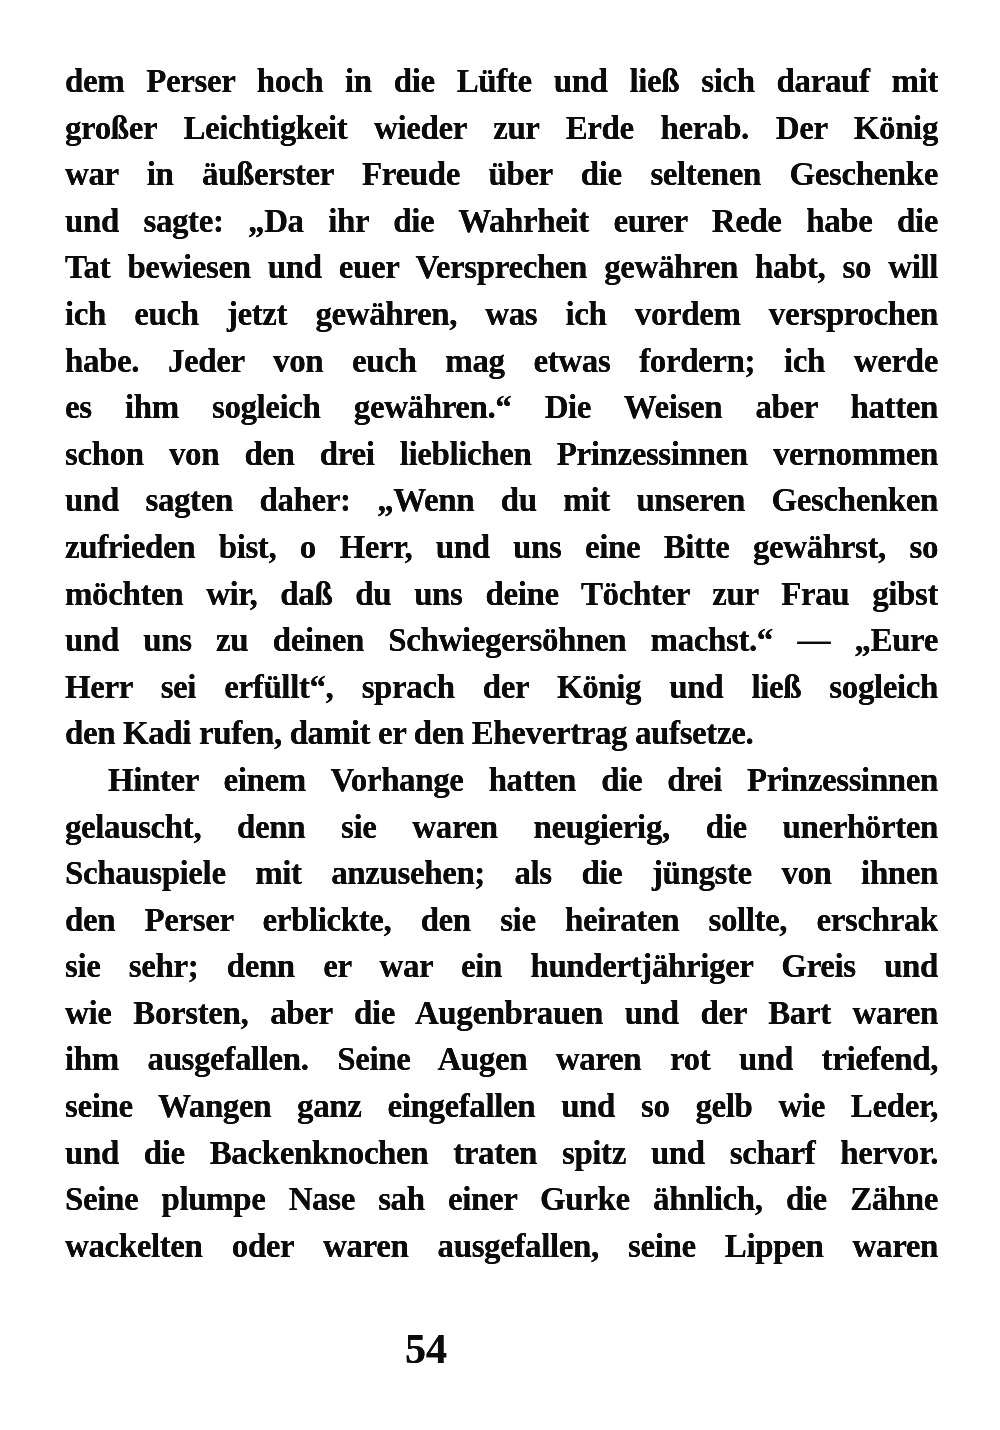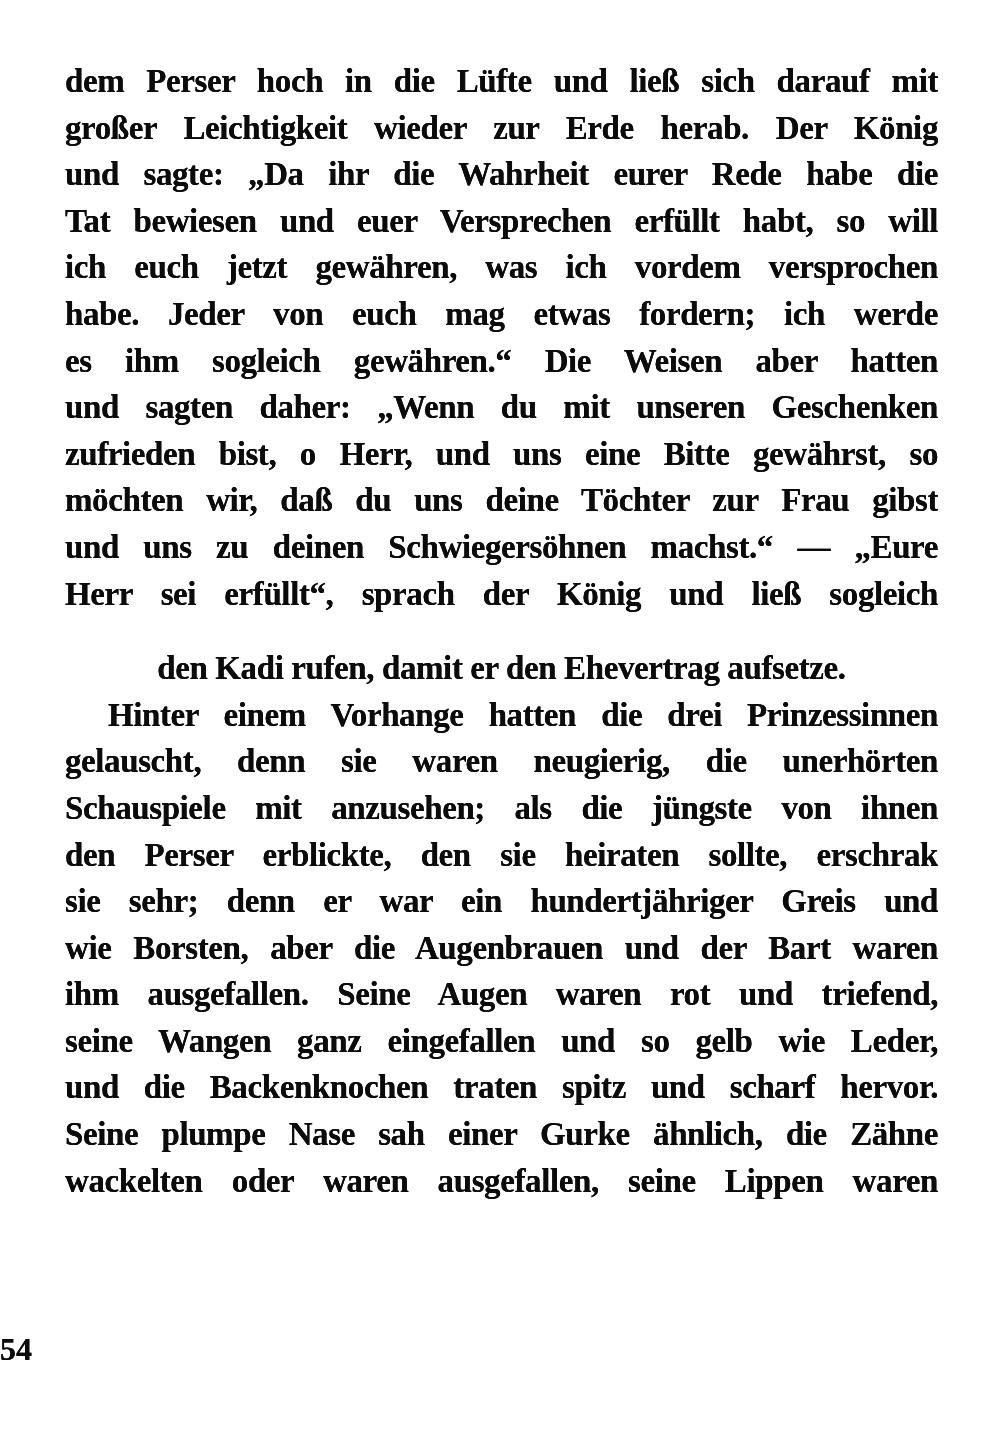--- a/index.html
+++ b/index.html
@@ -37,52 +37,54 @@
     white-space: normal;
   }
   
   .jline::after {
     content: "";
     display: inline-block;
     width: 100%;
     height: 0;
   }
   .short {
-    text-align: center;
+    text-align: left;
     white-space: nowrap;
-    margin-top: 28px;
   }
   .indent {
     text-indent: 43px;
   }
   .page-number {
     position: absolute;
     top: 1326px;
     left: 0;
     width: 852px;
     height: 46px;
     line-height: 46px;
-    font-size: 32px;
+    text-align: center;
+    font-size: 42px;
     font-weight: 700;
     letter-spacing: 0;
     text-shadow: 0 0 0.6px #000;
   }
 </style>
 </head>
 <body>
 
 <div class="page">
   <div class="text-block" id="text-block">
       <div class="line jline">dem Perser hoch in die Lüfte und ließ sich darauf mit</div>
       <div class="line jline">großer Leichtigkeit wieder zur Erde herab. Der König</div>
+      <div class="line jline">war in äußerster Freude über die seltenen Geschenke</div>
       <div class="line jline">und sagte: „Da ihr die Wahrheit eurer Rede habe die</div>
-      <div class="line jline">Tat bewiesen und euer Versprechen erfüllt habt, so will</div>
+      <div class="line jline">Tat bewiesen und euer Versprechen gewähren habt, so will</div>
       <div class="line jline">ich euch jetzt gewähren, was ich vordem versprochen</div>
       <div class="line jline">habe. Jeder von euch mag etwas fordern; ich werde</div>
       <div class="line jline">es ihm sogleich gewähren.“ Die Weisen aber hatten</div>
+      <div class="line jline">schon von den drei lieblichen Prinzessinnen vernommen</div>
       <div class="line jline">und sagten daher: „Wenn du mit unseren Geschenken</div>
       <div class="line jline">zufrieden bist, o Herr, und uns eine Bitte gewährst, so</div>
       <div class="line jline">möchten wir, daß du uns deine Töchter zur Frau gibst</div>
       <div class="line jline">und uns zu deinen Schwiegersöhnen machst.“ — „Eure</div>
       <div class="line jline">Herr sei erfüllt“, sprach der König und ließ sogleich</div>
       <div class="line short">den Kadi rufen, damit er den Ehevertrag aufsetze.</div>
       <div class="line jline indent">Hinter einem Vorhange hatten die drei Prinzessinnen</div>
       <div class="line jline">gelauscht, denn sie waren neugierig, die unerhörten</div>
       <div class="line jline">Schauspiele mit anzusehen; als die jüngste von ihnen</div>
       <div class="line jline">den Perser erblickte, den sie heiraten sollte, erschrak</div>

